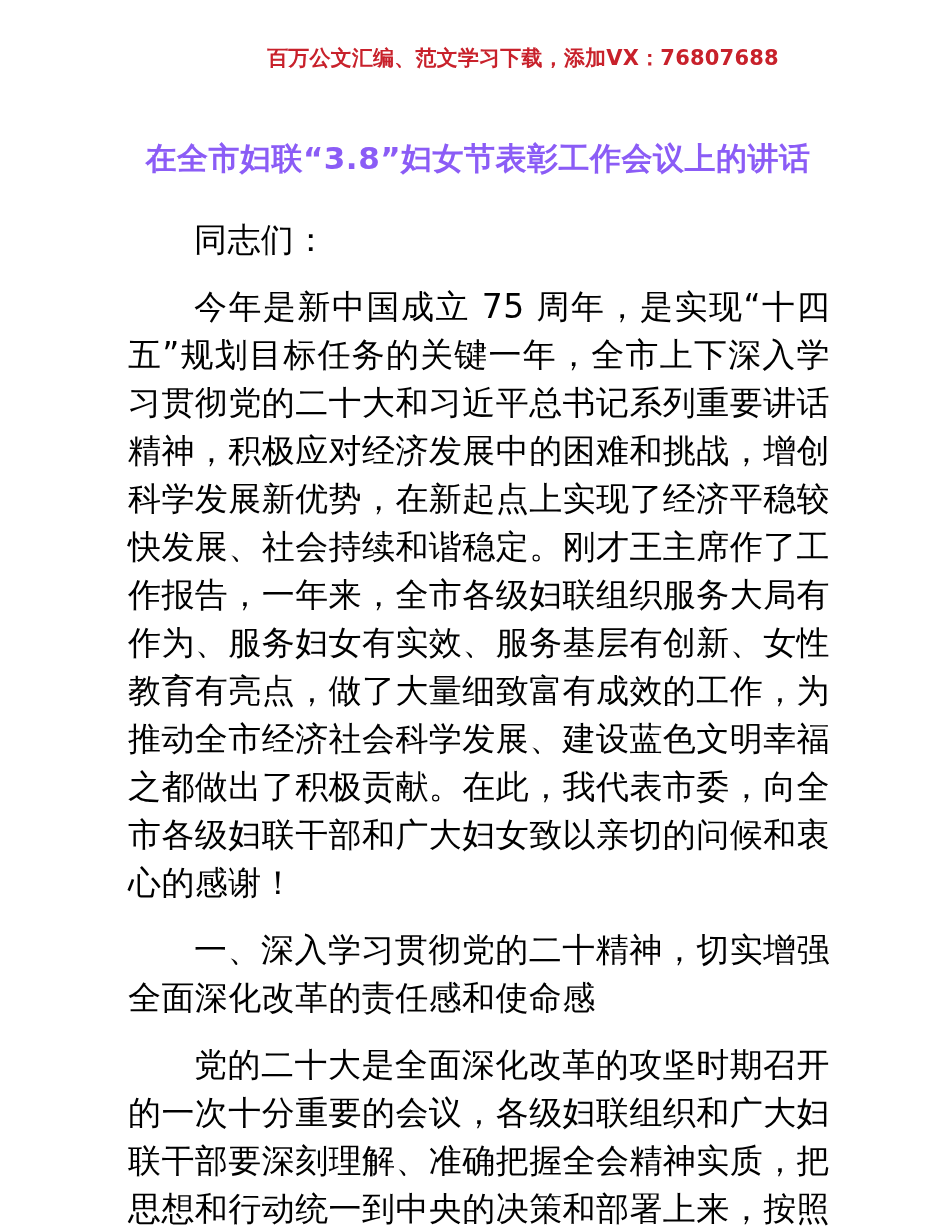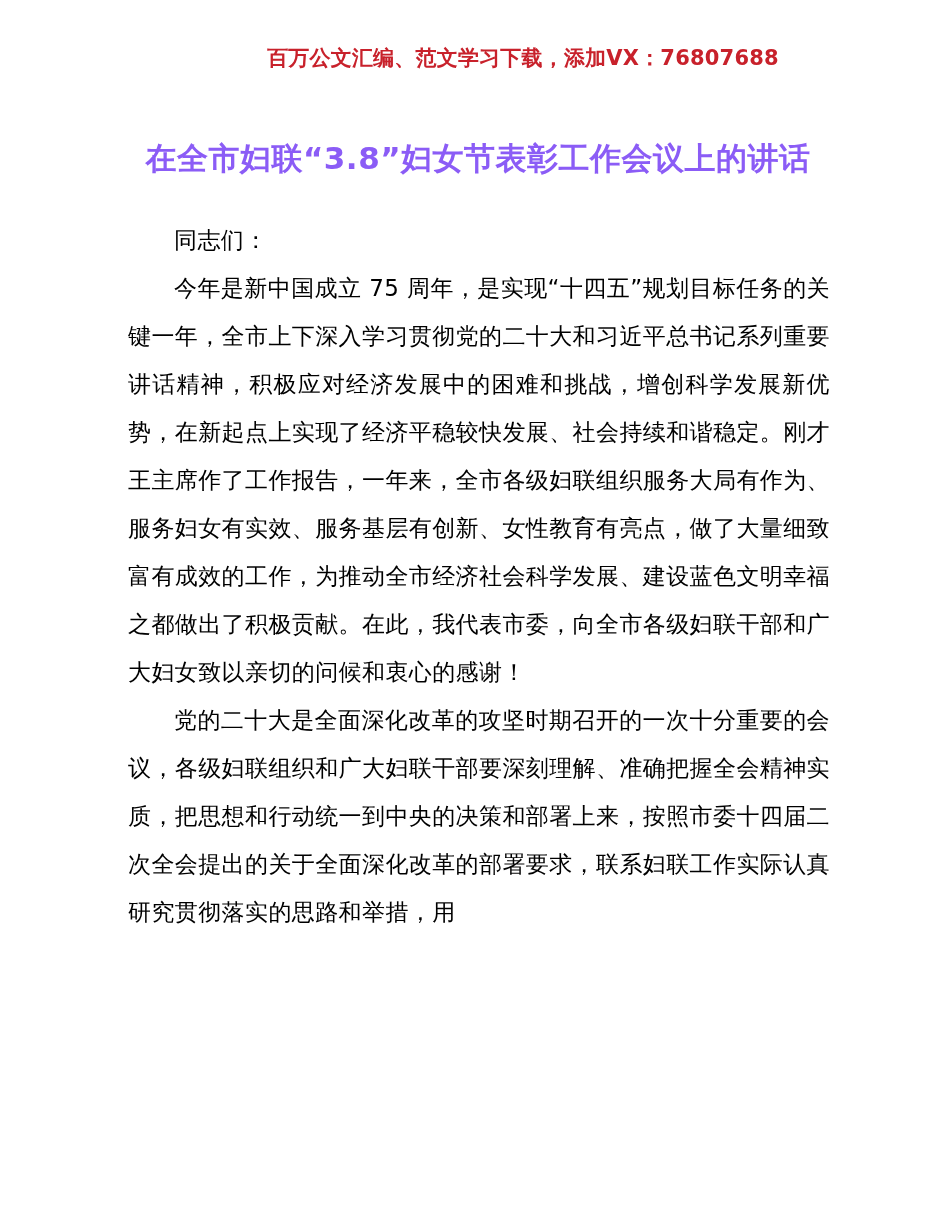--- a/index.html
+++ b/index.html
@@ -57,53 +57,54 @@
   
   .body-block {
     position: absolute;
     top: 216px;
     left: 128px;
     width: 702px;
   }
 
   p.para {
     margin: 0 0 0 0;
-    font-size: 23px;
+    font-size: 33px;
     line-height: 48px;
     text-align: justify;
     text-justify: inter-ideograph;
     text-indent: 2em;
     letter-spacing: 0.4px;
     color: #000000;
     font-weight: 400;
   }
 
   p.para.salutation {
     text-align: left;
   }
 
   p.para.heading {
     font-weight: 400;
   }
-  p.gap-md { }
+  p.gap-md { margin-top: 19px; }
 </style>
 </head>
 <body>
 
 <div class="page">
 
   <div class="promo-header">百万公文汇编、范文学习下载，添加VX：76807688</div>
 
   <h1 class="doc-title">在全市妇联“3.8”妇女节表彰工作会议上的讲话</h1>
 
   <div class="body-block">
 
     <p class="para salutation">同志们：</p>
 
     <p class="para gap-md">今年是新中国成立 75 周年，是实现“十四五”规划目标任务的关键一年，全市上下深入学习贯彻党的二十大和习近平总书记系列重要讲话精神，积极应对经济发展中的困难和挑战，增创科学发展新优势，在新起点上实现了经济平稳较快发展、社会持续和谐稳定。刚才王主席作了工作报告，一年来，全市各级妇联组织服务大局有作为、服务妇女有实效、服务基层有创新、女性教育有亮点，做了大量细致富有成效的工作，为推动全市经济社会科学发展、建设蓝色文明幸福之都做出了积极贡献。在此，我代表市委，向全市各级妇联干部和广大妇女致以亲切的问候和衷心的感谢！</p>
 
 
+    <p class="para heading gap-md">一、深入学习贯彻党的二十精神，切实增强全面深化改革的责任感和使命感</p>
 
     <p class="para gap-md">党的二十大是全面深化改革的攻坚时期召开的一次十分重要的会议，各级妇联组织和广大妇联干部要深刻理解、准确把握全会精神实质，把思想和行动统一到中央的决策和部署上来，按照市委十四届二次全会提出的关于全面深化改革的部署要求，联系妇联工作实际认真研究贯彻落实的思路和举措，用</p>
 
   </div>
 
 </div>
 
 </body></html>

